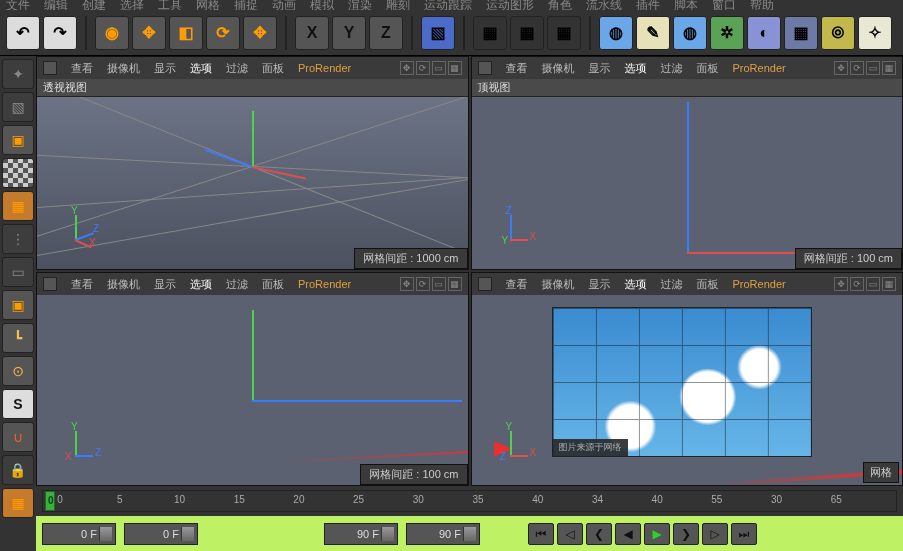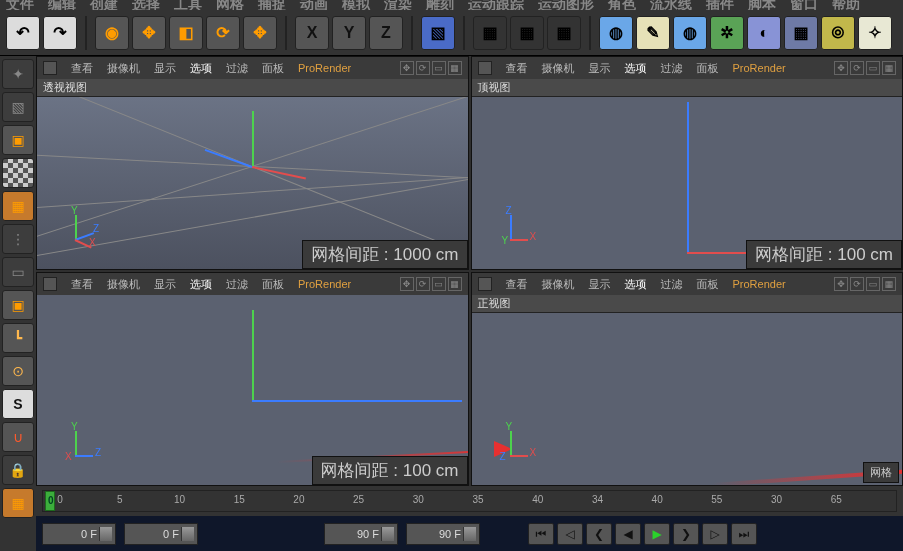--- a/index.html
+++ b/index.html
@@ -16,23 +16,22 @@
   }
   
   .top-menu {
     display: flex;
     gap: 14px;
     padding: 0 6px;
     height: 10px;
     background: #333;
     align-items: center;
     color: #888;
-    font-size: 14px;
+    font-size: 12px;
     overflow: hidden;
-    font-weight: bold;
   }
   .top-menu span { white-space: nowrap; }
 
   
   .main-toolbar {
     display: flex;
     align-items: center;
     gap: 8px;
     padding: 4px 6px;
     height: 46px;
@@ -118,21 +117,21 @@
   .vp-menubar .ri{width:14px;height:14px;border:1px solid #666;display:flex;align-items:center;justify-content:center;font-size:9px;color:#888;}
 
   .vp-titlebar{
     height:18px;background:#4a4a4a;padding:0 6px;
     display:flex;align-items:center;color:#ddd;font-size:11px;
     border-bottom:1px solid #222;flex-shrink:0;
   }
   .vp-canvas{position:relative;flex:1;background:#5b6170;overflow:hidden;}
   .vp-footer{
     position:absolute;right:0;bottom:0;
-    background:#3a3a3a;padding:2px 8px;color:#ccc;font-size:17px;
+    background:#3a3a3a;padding:2px 8px;color:#ccc;font-size:11px;
     border:1px solid #111;
   }
   .vp-canvas.persp{background:
        linear-gradient(#6b7385,#4c515f);
   }
 
   
   .persp .horizon{
     position:absolute;inset:0;
   }
@@ -177,21 +176,21 @@
     font-size:10px;color:#aaa;
   }
   .ruler{position:relative;flex:1;height:22px;margin:0 6px;
     background:linear-gradient(90deg,#333 0,#333 100%);
     border:1px solid #222;}
   .ruler .lbl{position:absolute;top:3px;font-size:10px;color:#aaa;transform:translateX(-50%);}
   .ruler .playhead{position:absolute;left:2px;top:0;bottom:0;width:10px;background:#3cae3c;border:1px solid #1d6b1d;}
 
   .controls{
     position:absolute;left:36px;right:0;bottom:0;height:35px;
-    background:#0f172a;display:flex;align-items:center;gap:8px;padding:0 6px;
+    background:#bef264;display:flex;align-items:center;gap:8px;padding:0 6px;
   }
   .frame-box{
     width:74px;height:22px;background:#555;border:1px solid #222;
     display:flex;align-items:center;justify-content:flex-end;
     padding:0 18px 0 4px;color:#ddd;position:relative;
   }
   .frame-box::after{content:"";position:absolute;right:3px;top:3px;bottom:3px;width:12px;
     background:linear-gradient(#999,#666);border-left:1px solid #333;}
   .transport{display:flex;gap:3px;margin-left:40px;}
   .tr-btn{width:26px;height:22px;background:#555;border:1px solid #222;border-radius:2px;
@@ -415,22 +414,25 @@
       <span>过滤</span>
       <span>面板</span>
       <span class="pr">ProRender</span>
       <div class="right-icons">
         <div class="ri">✥</div>
         <div class="ri">⟳</div>
         <div class="ri">▭</div>
         <div class="ri">▦</div>
       </div>
     </div>
-    <div class="vp-titlebar">正视图</div>
     <div class="vp-canvas">
+      <div class="sky-img">
+        <div class="sky-grid"></div>
+        <div style="position:absolute;left:0;bottom:0;background:rgba(40,40,40,.9);color:#aaa;font-size:9px;padding:2px 6px">图片来源于网络</div>
+      </div>
 
       <div class="arrow-head" style="left:22px;bottom:28px"></div>
       <div style="position:absolute;right:-10px;bottom:5px;width:200px;height:4px;background:linear-gradient(90deg,transparent,#e73030);transform:rotate(-4deg)"></div>
       <div class="axis-widget">
         <div class="axis-y"></div>
         <div style="position:absolute;left:18px;bottom:8px;width:18px;height:2px;background:#e24d4d"></div>
         <span class="lbl" style="left:14px;top:-4px;color:#4dd24d">Y</span>
         <span class="lbl" style="left:38px;top:22px;color:#e24d4d">X</span>
         <span class="lbl" style="left:8px;top:26px;color:#3b7cff">Z</span>
       </div>

